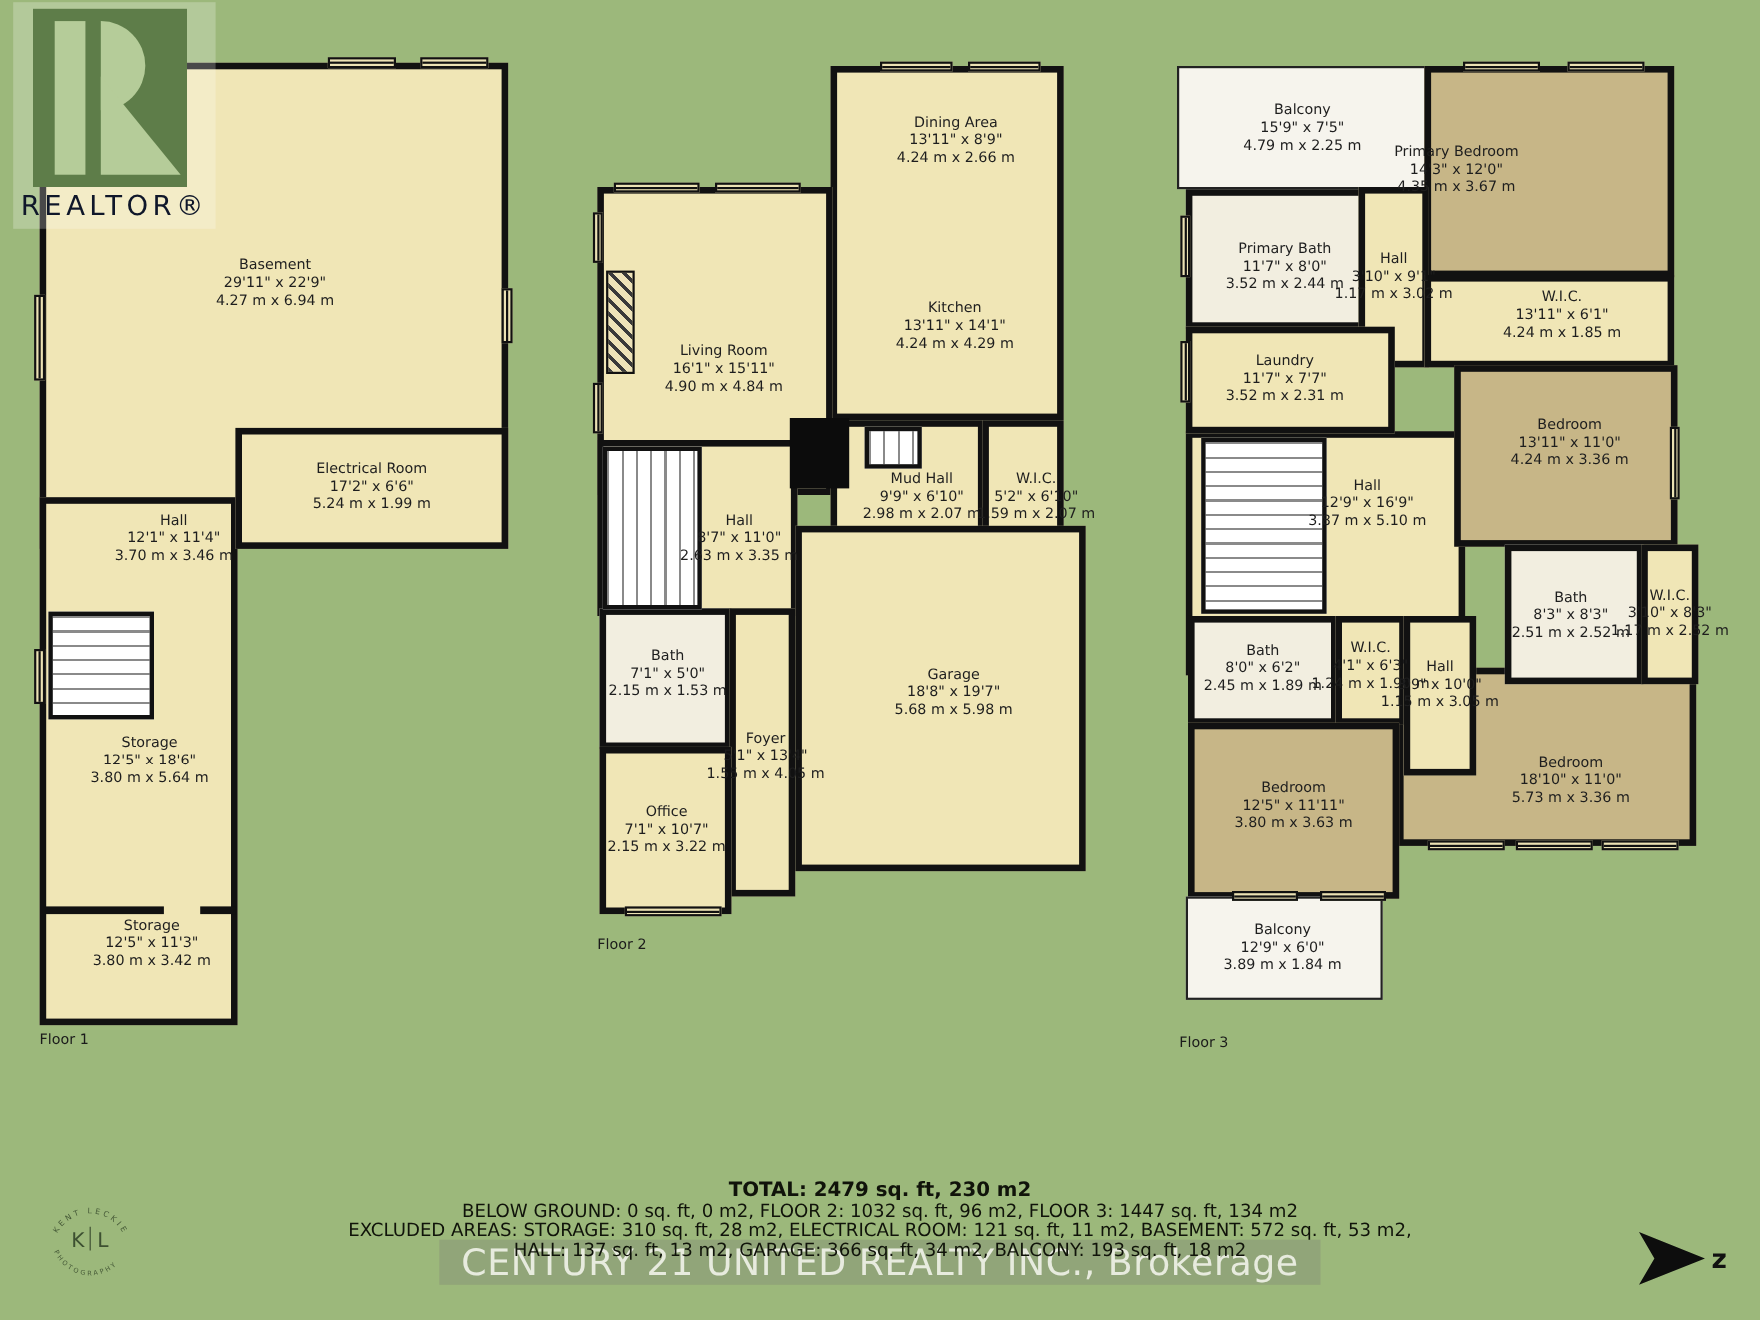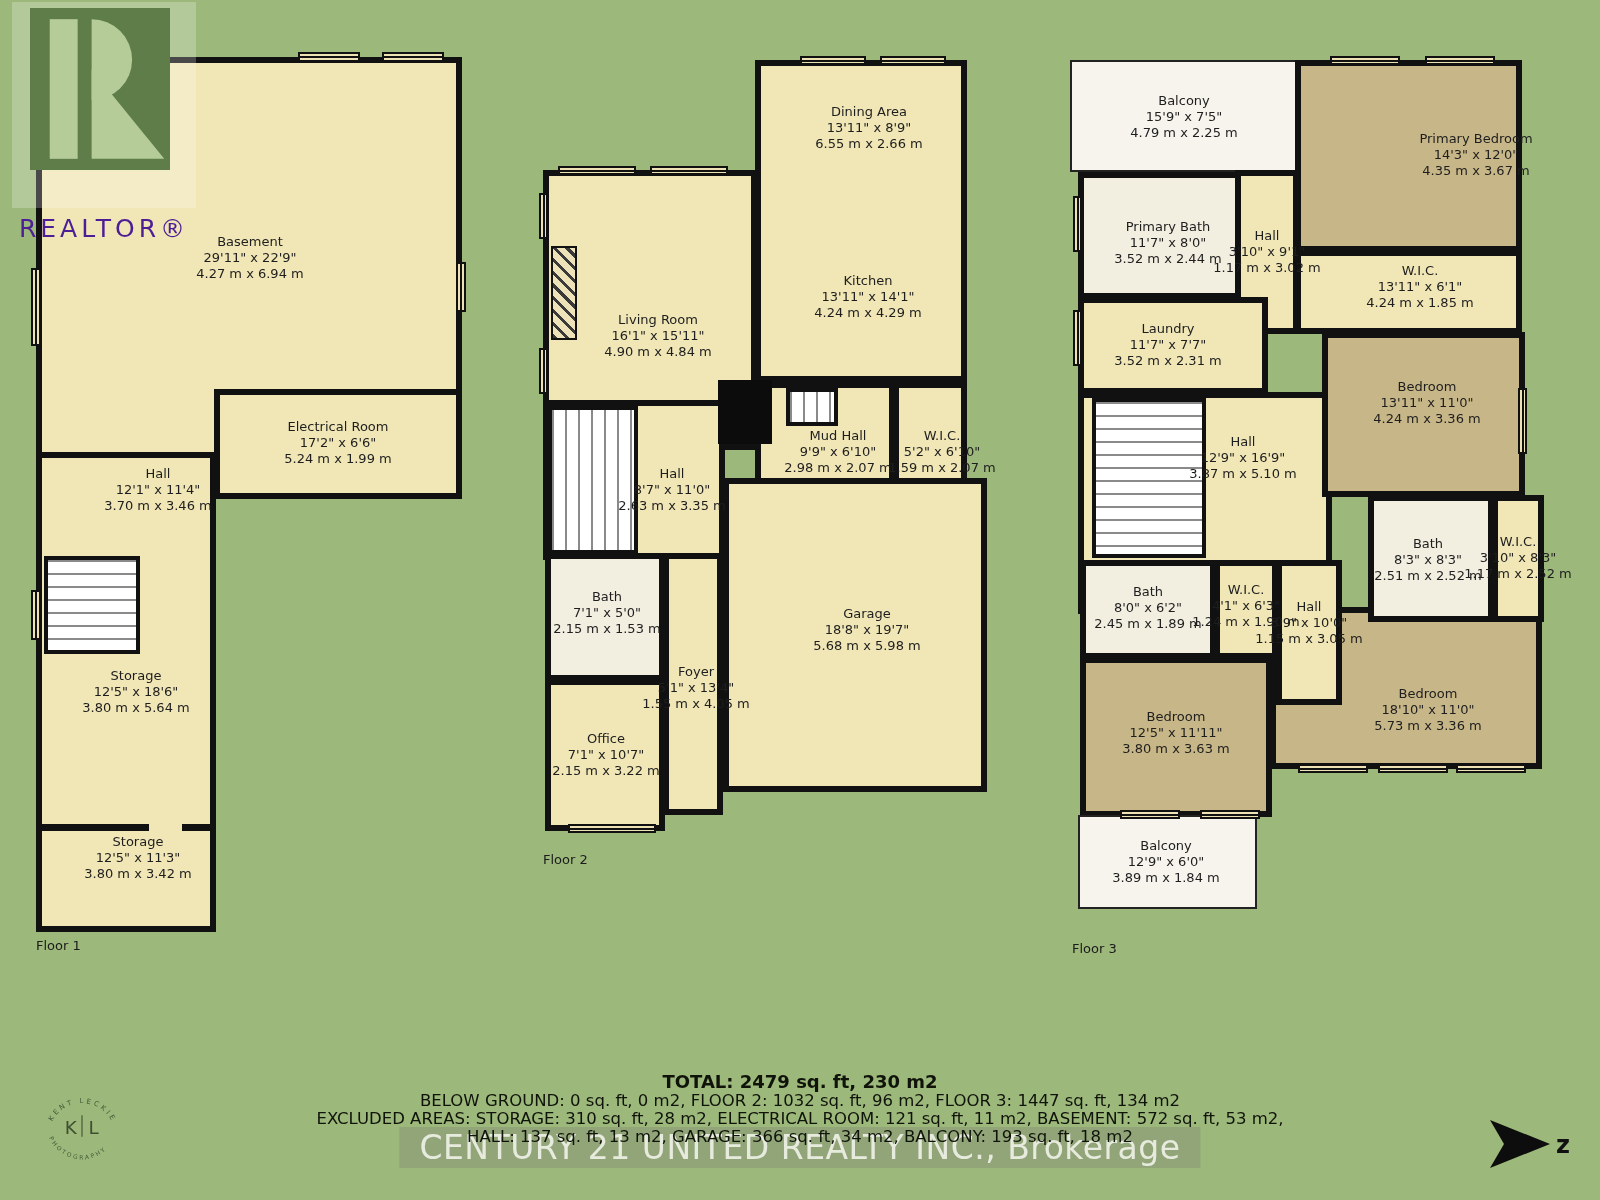--- a/index.html
+++ b/index.html
@@ -30,21 +30,21 @@
   .summary .total{font-weight:bold;font-size:18px;line-height:21px;}
   .watermark{position:absolute;top:1127px;left:50%;transform:translateX(-50%);white-space:nowrap;
              font-size:33px;letter-spacing:0.5px;color:rgba(250,250,244,0.82);
              background:rgba(125,130,118,0.35);padding:1px 20px;z-index:7;}
   .disclaimer{position:absolute;top:1158px;left:0;width:100%;text-align:center;font-weight:bold;
               font-size:14.5px;color:#15180d;z-index:8;}
   .realtor{position:absolute;left:12px;top:2px;width:184px;height:206px;z-index:4;}
   .realtor-field{position:absolute;left:0;top:0;width:184px;height:206px;background:rgba(255,255,255,0.24);}
   .realtor-square{position:absolute;left:18px;top:6px;width:140px;height:162px;background:#5e7d49;}
   .realtor-text{position:absolute;left:-6px;top:170px;width:196px;text-align:center;
-                color:#4c1d95;font-size:25px;letter-spacing:4px;margin-top:42px;}
+                color:#0f172a;font-size:25px;letter-spacing:4px;}
   .kl{position:absolute;left:28px;top:1072px;width:108px;height:108px;z-index:4;opacity:0.9;}
   .north{position:absolute;left:1486px;top:1116px;z-index:4;}
 </style>
 </head>
 <body>
 
 <div class="canvas">
 
   <div class="room cream" style="left:36px;top:57px;width:426px;height:442px;"></div>
   <div class="room cream" style="left:36px;top:452px;width:180px;height:480px;"></div>
@@ -129,21 +129,21 @@
     </div>
   <div class="rlbl" style="left:138px;top:834px;">
       <div>Storage</div>
       <div>12'5" x 11'3"</div>
       <div>3.80 m x 3.42 m</div>
     </div>
 
   <div class="rlbl" style="left:869px;top:104px;">
       <div>Dining Area</div>
       <div>13'11" x 8'9"</div>
-      <div>6.55 m x 2.66 m</div>
+      <div>4.24 m x 2.66 m</div>
     </div>
   <div class="rlbl" style="left:658px;top:273px;margin-top:39px;">
       <div>Living Room</div>
       <div>16'1" x 15'11"</div>
       <div>4.90 m x 4.84 m</div>
     </div>
   <div class="rlbl" style="left:868px;top:273px;">
       <div>Kitchen</div>
       <div>13'11" x 14'1"</div>
       <div>4.24 m x 4.29 m</div>
@@ -182,21 +182,21 @@
       <div>Garage</div>
       <div>18'8" x 19'7"</div>
       <div>5.68 m x 5.98 m</div>
     </div>
 
   <div class="rlbl" style="left:1184px;top:93px;">
       <div>Balcony</div>
       <div>15'9" x 7'5"</div>
       <div>4.79 m x 2.25 m</div>
     </div>
-  <div class="rlbl" style="left:1476px;top:131px;">
+  <div class="rlbl" style="left:1324px;top:131px;">
       <div>Primary Bedroom</div>
       <div>14'3" x 12'0"</div>
       <div>4.35 m x 3.67 m</div>
     </div>
   <div class="rlbl" style="left:1168px;top:219px;">
       <div>Primary Bath</div>
       <div>11'7" x 8'0"</div>
       <div>3.52 m x 2.44 m</div>
     </div>
   <div class="rlbl" style="left:1267px;top:228px;">

